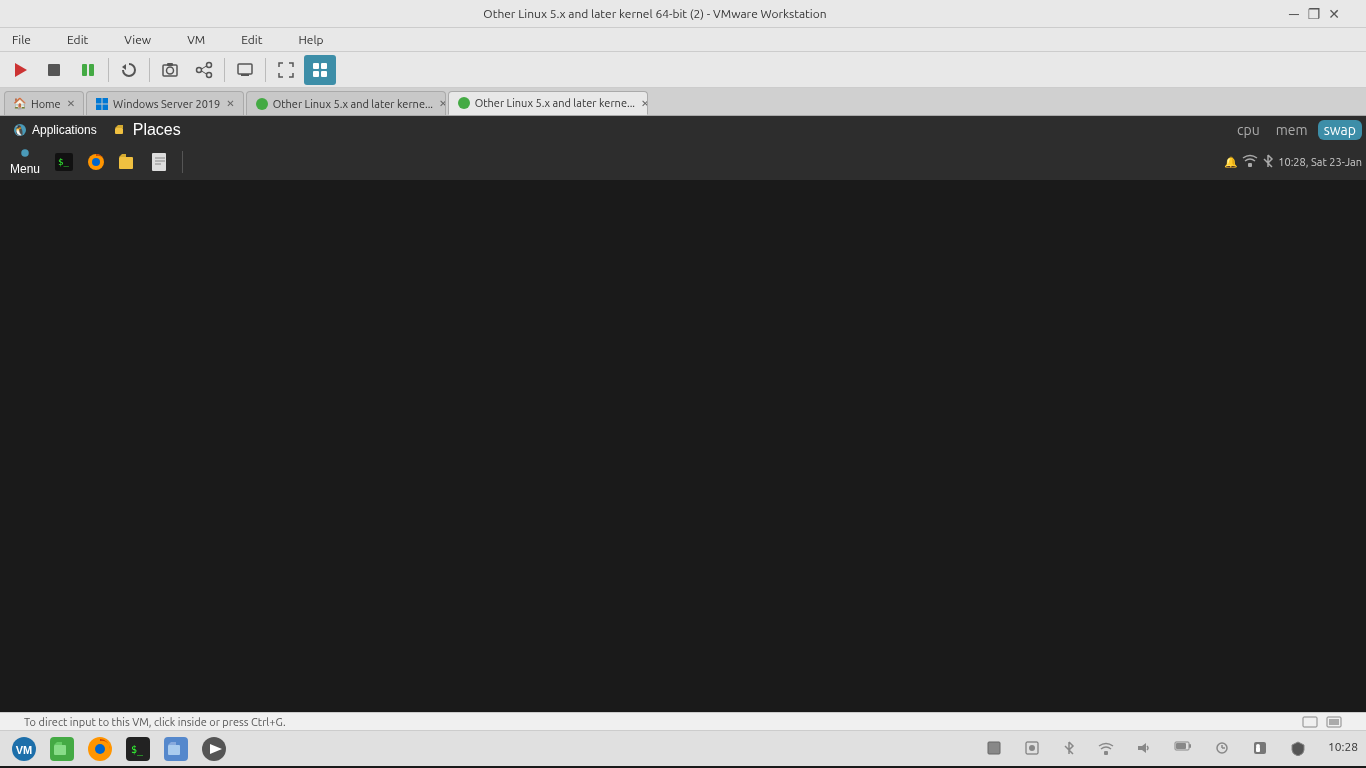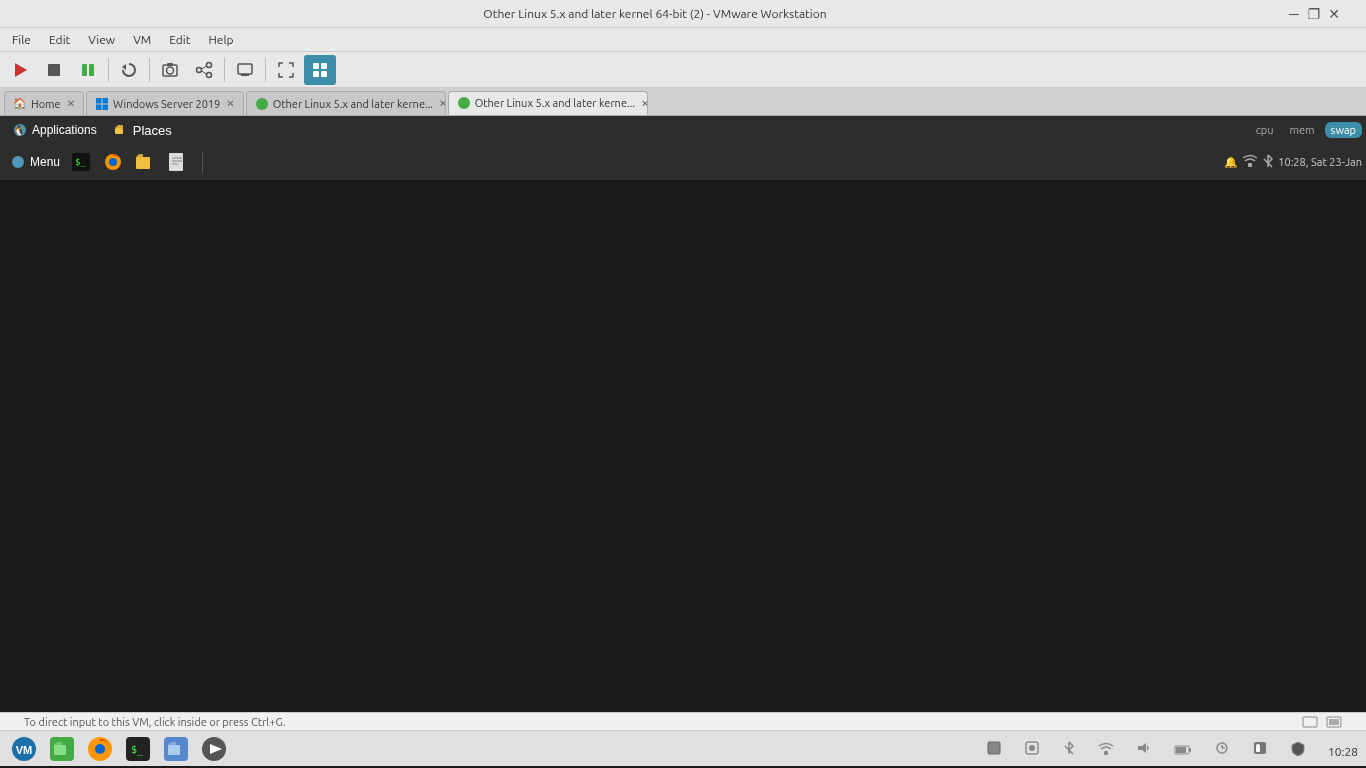--- a/index.html
+++ b/index.html
@@ -20,21 +20,21 @@
     #title-bar .win-btn { width: 16px; height: 16px; border: none; background: none; cursor: pointer; font-size: 14px; color: #555; display: flex; align-items: center; justify-content: center; }
 
     
     #menu-bar {
       height: 24px;
       background: #e8e8e8;
       display: flex;
       align-items: center;
       padding: 0 4px;
       border-bottom: 1px solid #ccc;
-      gap: 2px;
+      gap: 20px;
     }
     .menu-item { padding: 2px 8px; font-size: 12px; cursor: pointer; color: #333; border-radius: 2px; }
 
     
     #toolbar {
       height: 36px;
       background: #e8e8e8;
       display: flex;
       align-items: center;
       padding: 0 4px;
@@ -92,26 +92,26 @@
     }
     .guest-menu-btn {
       display: flex; align-items: center; gap: 4px;
       padding: 2px 8px; background: none; border: none;
       color: white; cursor: pointer; font-size: 12px;
       border-radius: 3px;
     }
     .guest-places-btn {
       display: flex; align-items: center; gap: 4px;
       padding: 2px 8px; background: none; border: none;
-      color: white; cursor: pointer; font-size: 13px;
+      color: white; cursor: pointer; font-size: 16px;
     }
     #guest-top-bar .right-indicators {
       margin-left: auto;
       display: flex; gap: 4px; align-items: center;
-      color: #aaa; font-size: 11px;
+      color: #aaa; font-size: 14px;
     }
     .indicator { padding: 2px 6px; }
     .indicator.active { background: #3d8ea8; color: white; border-radius: 6px; }
 
     
     #desktop {
       flex: 1;
       background: #0a1520;
       position: relative;
       overflow: hidden;
@@ -129,22 +129,23 @@
       background: #2d2d2d;
       display: flex;
       align-items: center;
       padding: 0 4px;
       gap: 4px;
     }
     .bottom-btn {
       width: 28px; height: 28px;
       border: none; background: none;
       cursor: pointer; display: flex;
-      align-items: center; justify-content: space-between;
+      align-items: center; justify-content: center;
       border-radius: 3px;
+      flex-direction: column;
     }
     .bottom-right {
       margin-left: auto;
       display: flex; align-items: center; gap: 4px;
       color: #ccc; font-size: 11px;
     }
 
     
     #host-bottom-1 {
       height: 18px;
@@ -168,21 +169,21 @@
     }
     .host-app-btn {
       width: 32px; height: 32px;
       border: none; background: none;
       cursor: pointer; display: flex;
       align-items: center; justify-content: center;
       border-radius: 3px;
     }
     .host-right {
       margin-left: auto;
-      display: flex; align-items: flex-end; gap: 22px;
+      display: flex; align-items: flex-start; gap: 22px;
       font-size: 12px; color: #333;
     }
   </style>
 </head>
 <body>
 
 <div id="title-bar">
   <span class="title">Other Linux 5.x and later kernel 64-bit (2) - VMware Workstation</span>
   <div class="win-controls">
     <button class="win-btn">─</button>

